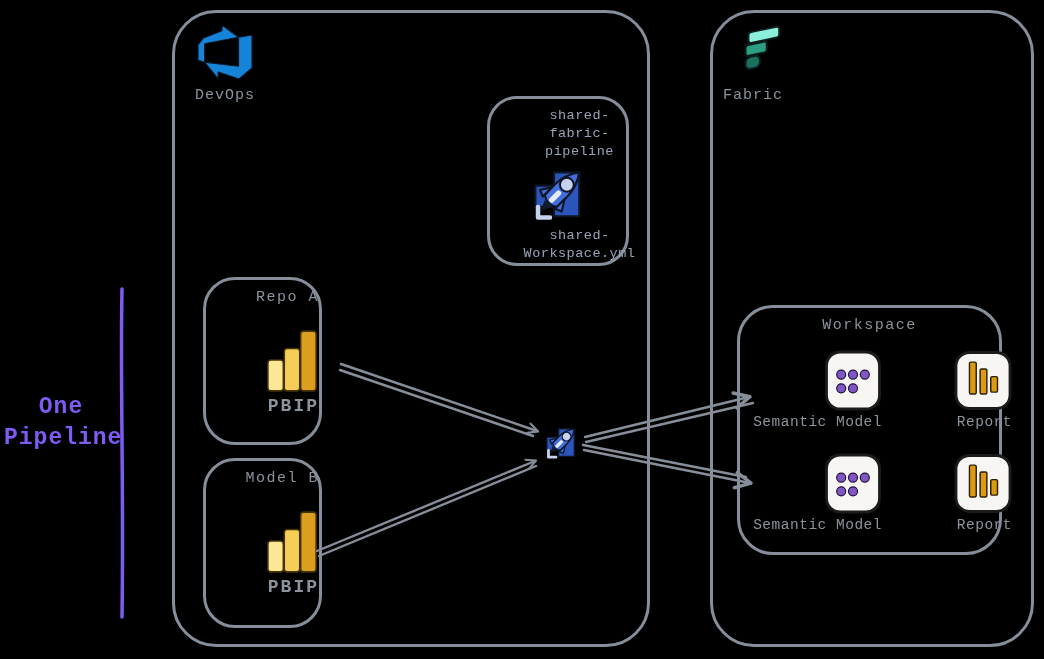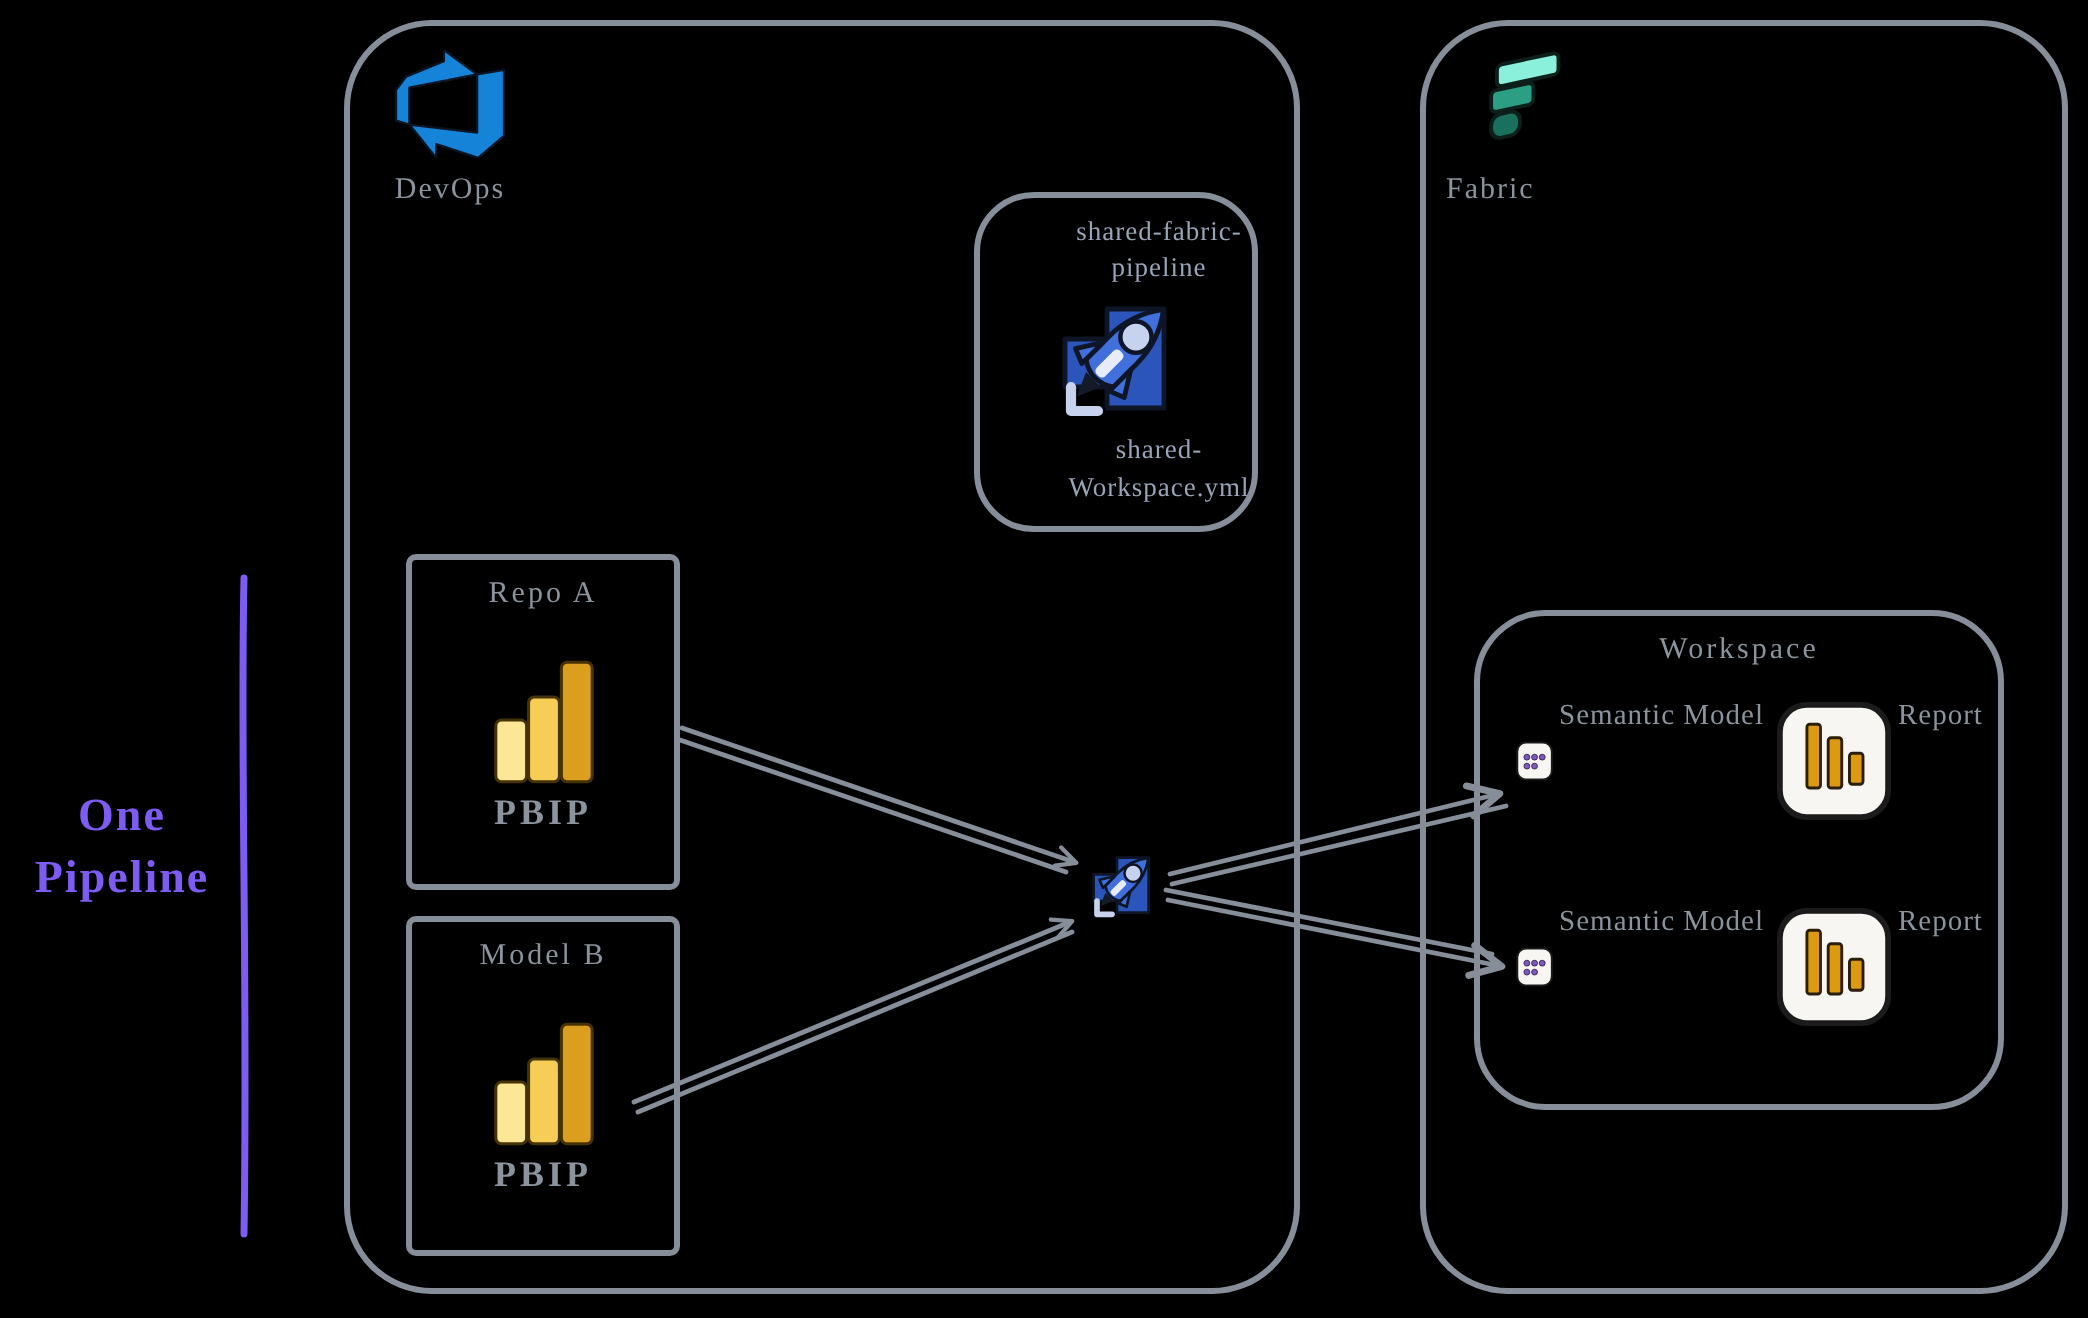--- a/index.html
+++ b/index.html
@@ -1,19 +1,19 @@
 <!DOCTYPE html>
 <html style="--c-bg: #000000; --c-stroke: #858e99; --c-label: #8b939d; --c-purple: #7e5bf2; --c-pipeline-text: #99a4b8; --c-devops-blue: #1583d7; --c-pipelines-blue: #4170dd; --c-pipelines-dark: #2c55bb; --c-pipelines-light: #c7d2ee; --c-fabric-mint: #8af0db; --c-fabric-teal: #2b9e84; --c-fabric-dark: #19705d; --c-gold-light: #fbe795; --c-gold-mid: #f6ce57; --c-gold-dark: #dc9e1e; --c-report-orange: #dd9a10; --c-dot-purple: #7e57c5; --c-icon-bg: #f7f6f3; --c-icon-border: #1b1b1b;"><head>
 <meta charset="utf-8">
 <style>
   html,body{margin:0;padding:0;background:#000;}
   .canvas{
     position:relative;width:1044px;height:659px;overflow:hidden;
     background:var(--c-bg,#000);
-    font-family:Liberation Serif, serif;
+    font-family:Liberation Mono, monospace;
   }
   
   .frame{
     position:absolute;border:3px solid var(--c-stroke);border-radius:44px;
     box-sizing:border-box;z-index:1;
   }
   #devops-frame{left:172px;top:10px;width:478px;height:637px;}
   #fabric-frame{left:710px;top:10px;width:324px;height:637px;}
 
   .sub-box{
@@ -29,36 +29,36 @@
   .devops-label{position:absolute;left:6px;top:74px;width:88px;text-align:center;font-size:15px;letter-spacing:1px;}
 
   #pipeline-box{
     left:312px;top:83px;width:142px;height:170px;border-radius:30px;
     display:flex;flex-direction:column;align-items:center;padding-top:8px;
   }
   .pipe-text{font-size:13.5px;color:var(--c-pipeline-text);text-align:center;line-height:1.35;letter-spacing:.5px;margin-left:43px;}
   .pipe-icon{width:78px;height:72px;margin-top:1px;}
 
   .repo-box{
-    left:28px;width:137px;border-radius:5px;
-    display:flex;flex-direction:column;align-items:center;padding-top:9px;
+    left:28px;width:119px;border-radius:32px;
+    display:flex;flex-direction:column;align-items:flex-end;padding-top:9px;
   }
   #repo-a{top:264px;height:168px;}
   #repo-b{top:445px;height:170px;}
   .repo-label{font-size:15px;letter-spacing:1.5px;}
   .pbip-svg{width:54px;height:64px;margin-top:23px;}
   .pbip-label{margin-top:3px;font-size:18px;font-weight:700;letter-spacing:2px;}
 
   
   .fabric-logo{position:absolute;left:22px;top:8px;width:50px;height:58px;}
   .fabric-label{position:absolute;left:10px;top:74px;width:74px;text-align:left;font-size:15px;letter-spacing:1px;}
 
   #workspace-box{left:24px;top:292px;width:265px;height:250px;border-radius:36px;}
   .ws-label{position:absolute;top:9px;left:0;right:0;text-align:center;font-size:15px;letter-spacing:1.5px;}
-  .ws-cell{position:absolute;width:124px;display:flex;flex-direction:row;align-items:flex-start;gap:3px;}
+  .ws-cell{position:absolute;width:124px;display:flex;flex-direction:column;align-items:flex-end;gap:3px;}
   .ws-cell .cell-icon{width:58px;height:61px;}
   .ws-cell .cell-label{font-size:14.5px;letter-spacing:.5px;}
   #ws-cell-1{left:18px;top:42px;}
   #ws-cell-2{left:148px;top:42px;}
   #ws-cell-3{left:18px;top:145px;}
   #ws-cell-4{left:148px;top:145px;}
 
   
   .one-pipeline{
     position:absolute;left:4px;top:392px;width:114px;text-align:center;z-index:3;

